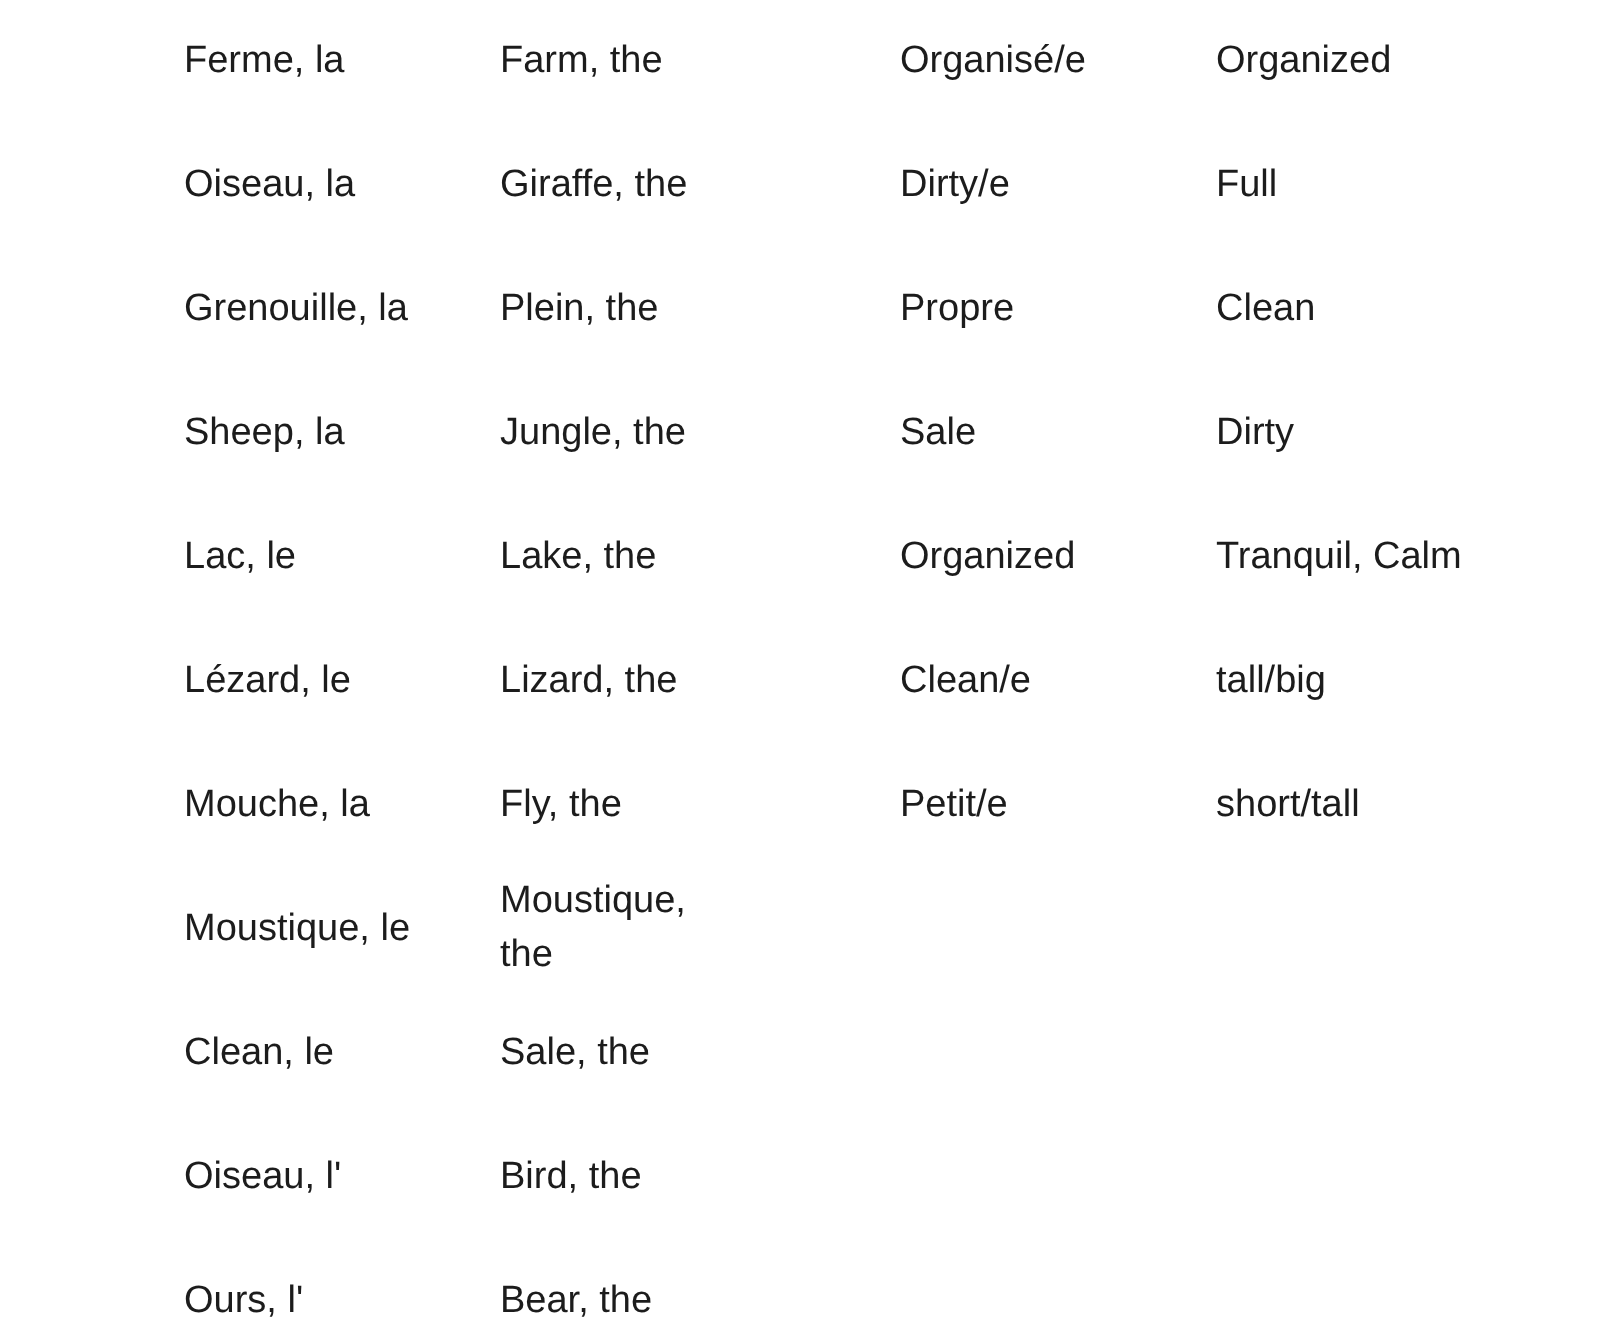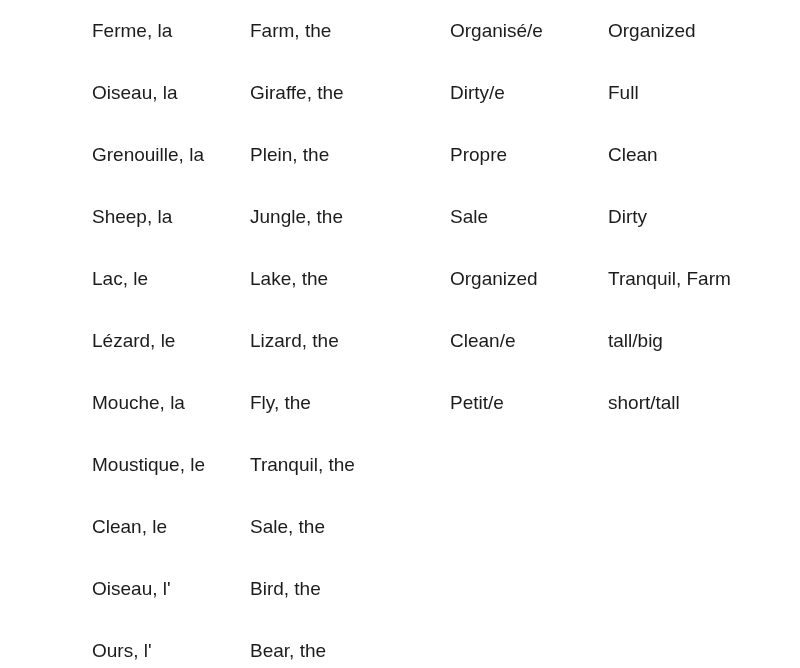--- a/index.html
+++ b/index.html
@@ -142,21 +142,21 @@
         <td class="w1">
             <span class="cell-inner">Lac, le</span>
           </td>
         <td class="w2">
             <span class="cell-inner">Lake, the</span>
           </td>
         <td class="w3">
             <span class="cell-inner">Organized</span>
           </td>
         <td class="w4">
-            <span class="cell-inner">Tranquil, Farm</span>
+            <span class="cell-inner">Tranquil, Calm</span>
           </td>
       </tr>
 
       <tr>
         <td class="w1">
             <span class="cell-inner">Lézard, le</span>
           </td>
         <td class="w2">
             <span class="cell-inner">Lizard, the</span>
           </td>
@@ -181,21 +181,21 @@
         <td class="w4">
             <span class="cell-inner">short/tall</span>
           </td>
       </tr>
 
       <tr>
         <td class="w1">
             <span class="cell-inner">Moustique, le</span>
           </td>
         <td class="w2">
-            <span class="cell-inner">Tranquil, the</span>
+            <span class="cell-inner">Moustique, the</span>
           </td>
         <td class="w3">
             <span class="cell-inner"></span>
           </td>
         <td class="w4">
             <span class="cell-inner"></span>
           </td>
       </tr>
 
       <tr>

